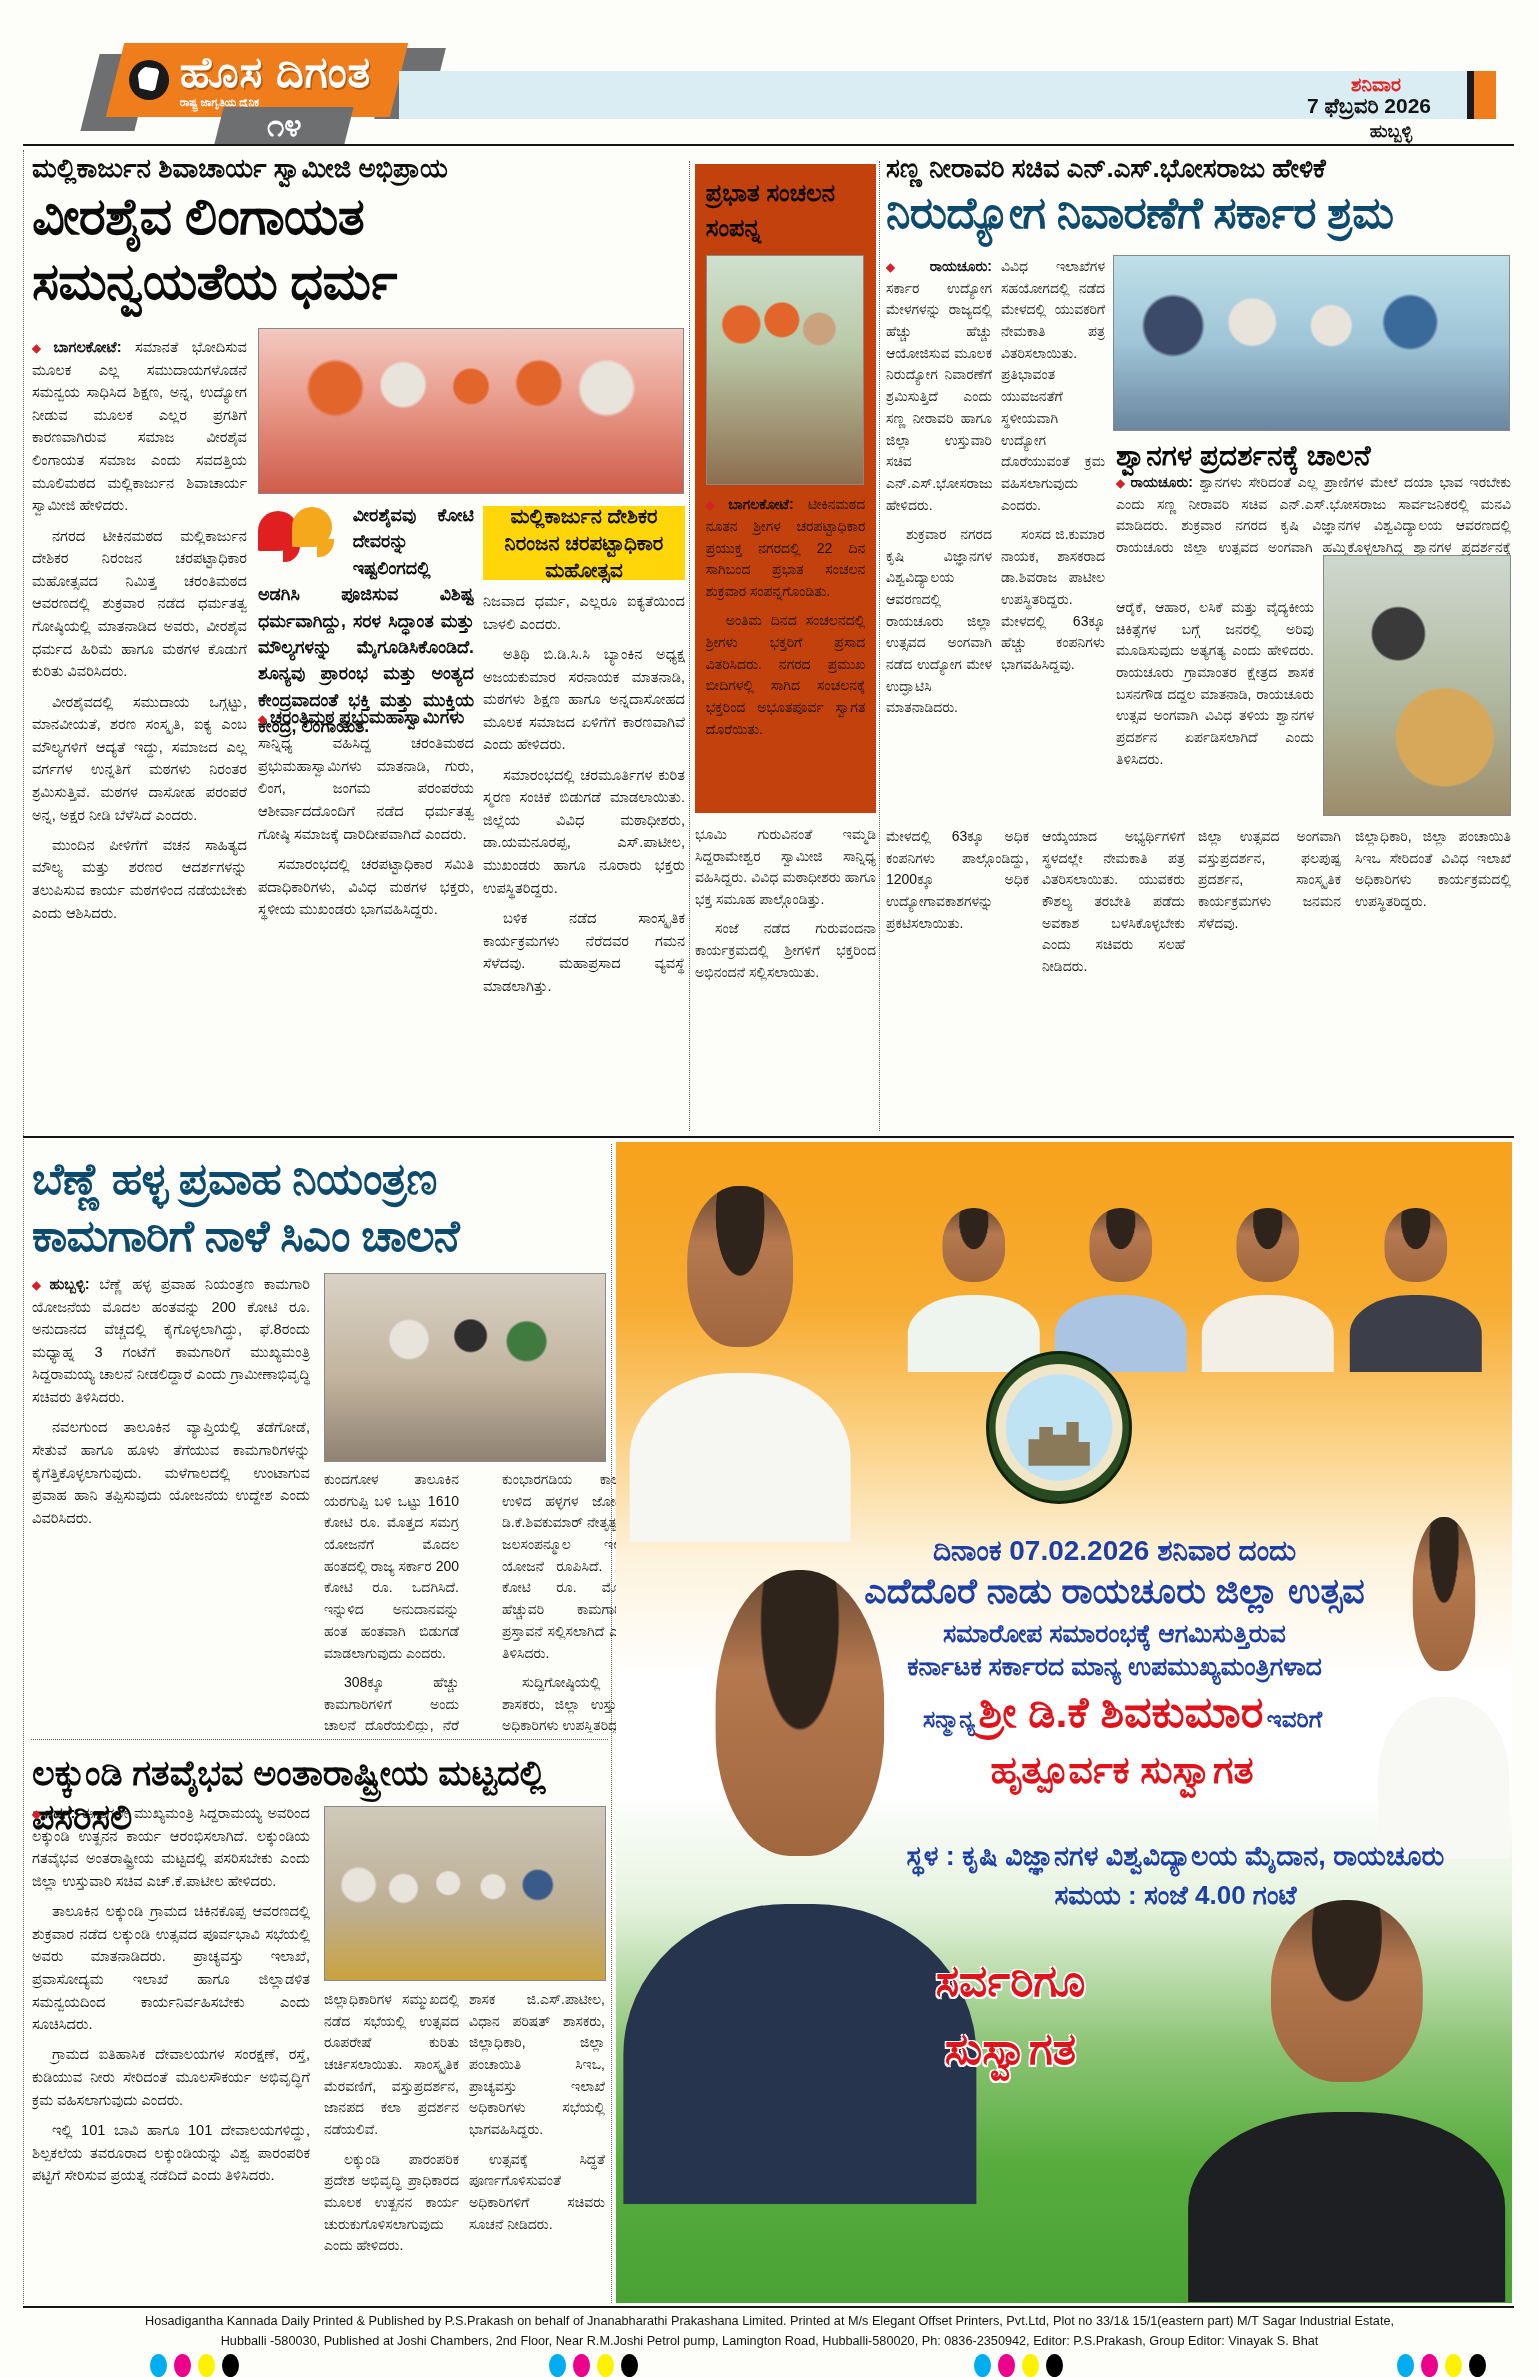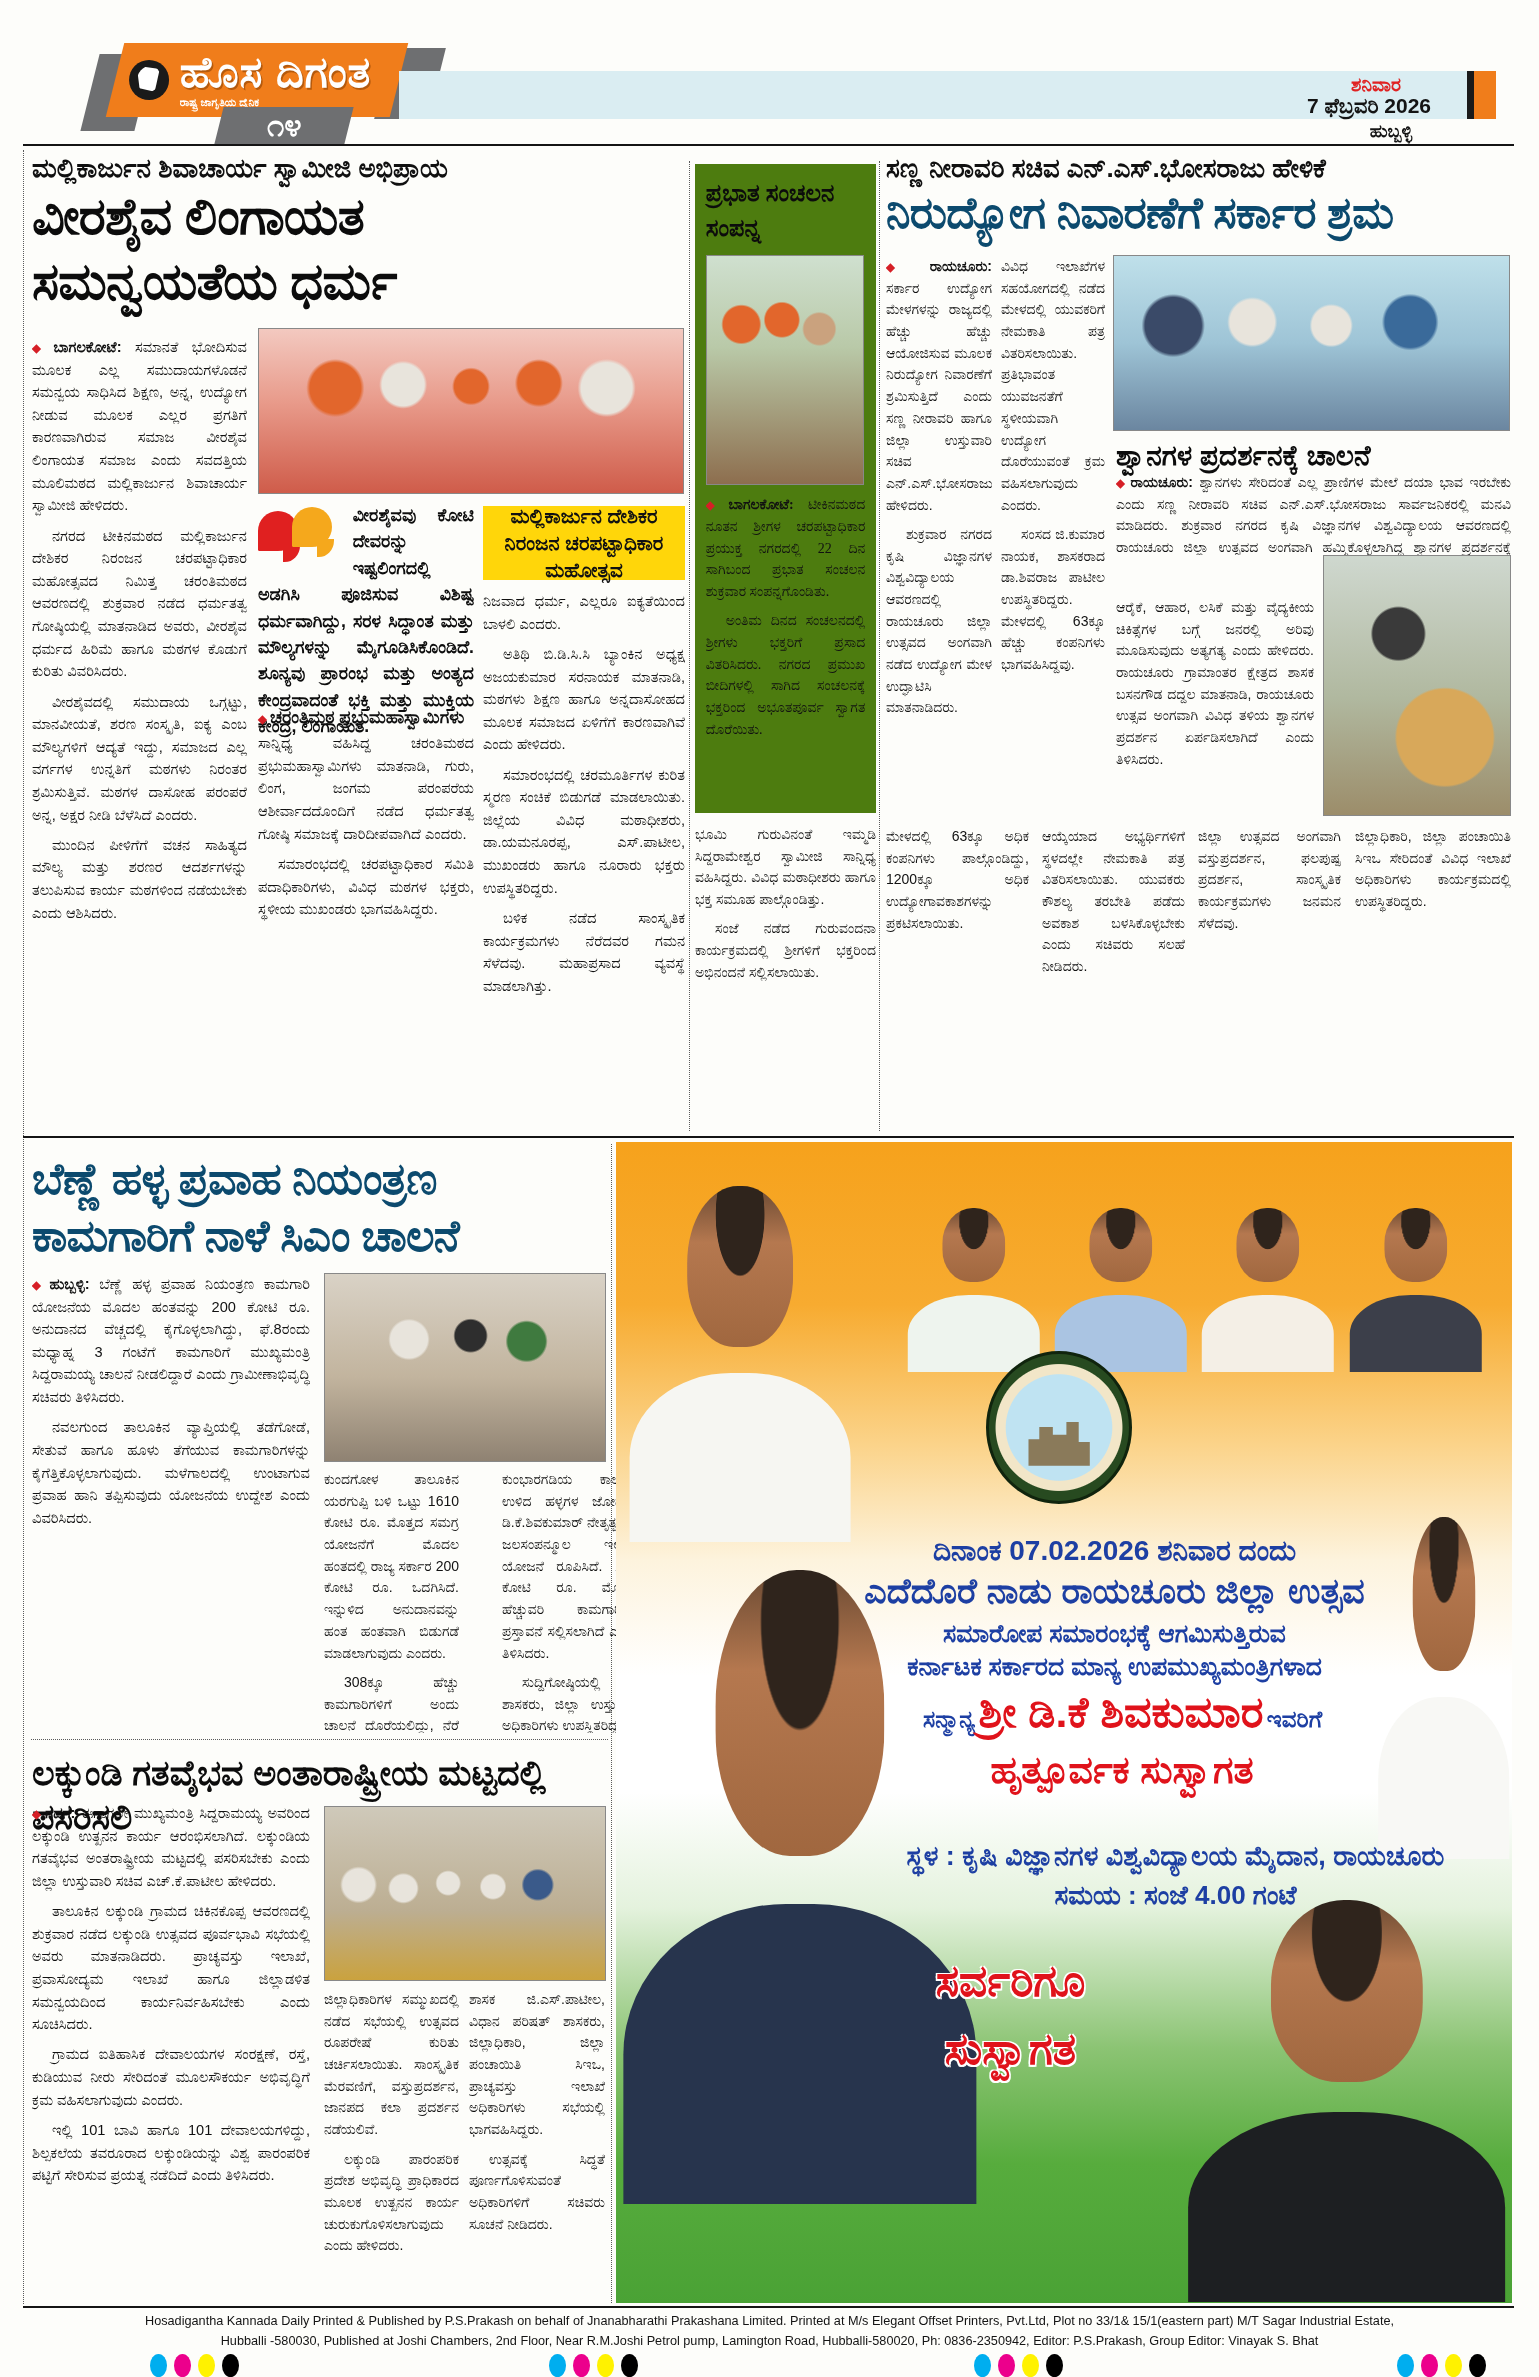--- a/index.html
+++ b/index.html
@@ -37,21 +37,21 @@
   .subhead{font-weight:900;font-size:17.6px;margin:4.6px 0;}
   .subhead::before{content:"◆";color:#d61f26;font-size:11.5px;margin-right:3.1px;}
   .pullquote{font-weight:900;font-size:17.6px;line-height:1.5;text-align:justify;color:#0d0d0d;}
   .qmarks{position:relative;width:84px;height:66px;float:left;margin:4.6px 10.7px 0 0;}
   .qmark{position:absolute;width:40px;height:40px;border-radius:50% 50% 50% 4%;}
   .qmark.red{left:0;top:4.6px;background:#e02020;transform:rotate(0deg);}
   .qmark.yellow{left:34px;top:0;background:#f5a81c;}
   .qmark::after{content:"";position:absolute;right:-1.5px;bottom:-10.7px;width:17px;height:18.4px;border-radius:0 0 90% 0;background:inherit;}
   .ybox{background:#ffd60a;font-weight:900;font-size:20px;line-height:1.35;text-align:center;
         display:flex;align-items:center;justify-content:center;padding:6.1px 7.7px;box-sizing:border-box;}
-  .bluebox{background:#4d7c0f;box-sizing:border-box;padding:12.3px 10.7px;font-family:Liberation Serif, serif;}
+  .bluebox{background:#c2410c;box-sizing:border-box;padding:12.3px 10.7px;}
   .bluebox .bb-title{font-weight:900;font-size:24px;line-height:1.45;color:#0c0c0c;}
   .bluebox .col{font-size:14px;}
   .vrule-dot{border-left:1.5px dotted #5a5a5a;width:0;}
   .hrule{background:#141414;}
   .hrule-dot{border-top:1.5px dotted #5a5a5a;height:0;}
   
   .photo{background:#cbb8a3;border:0.8px solid #888;box-sizing:border-box;overflow:hidden;}
   .ph-stage{background:
      radial-gradient(circle at 18% 36%, #e2662c 0 7%, transparent 8%),
      radial-gradient(circle at 34% 34%, #e8e4dc 0 7%, transparent 8%),

